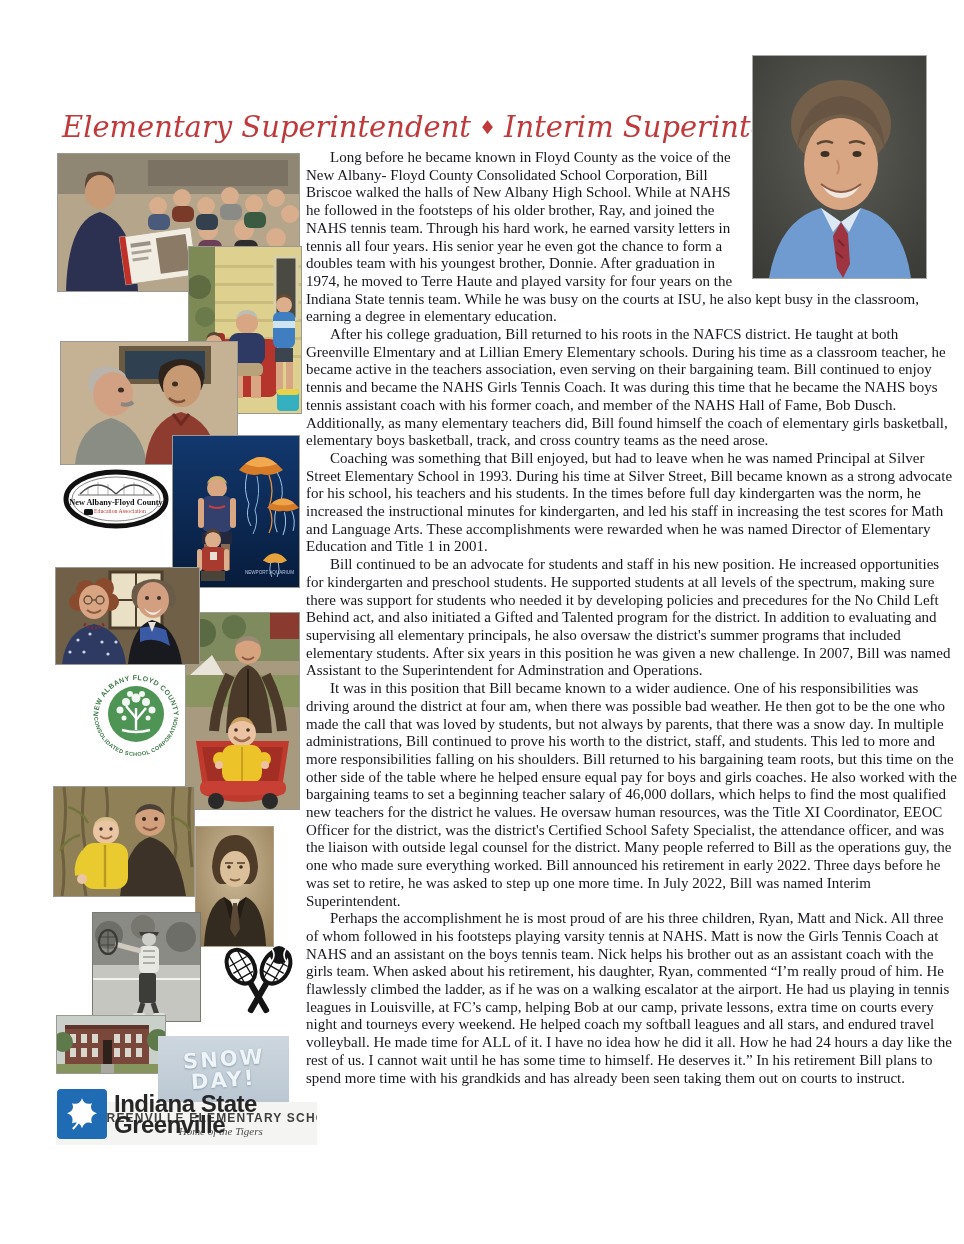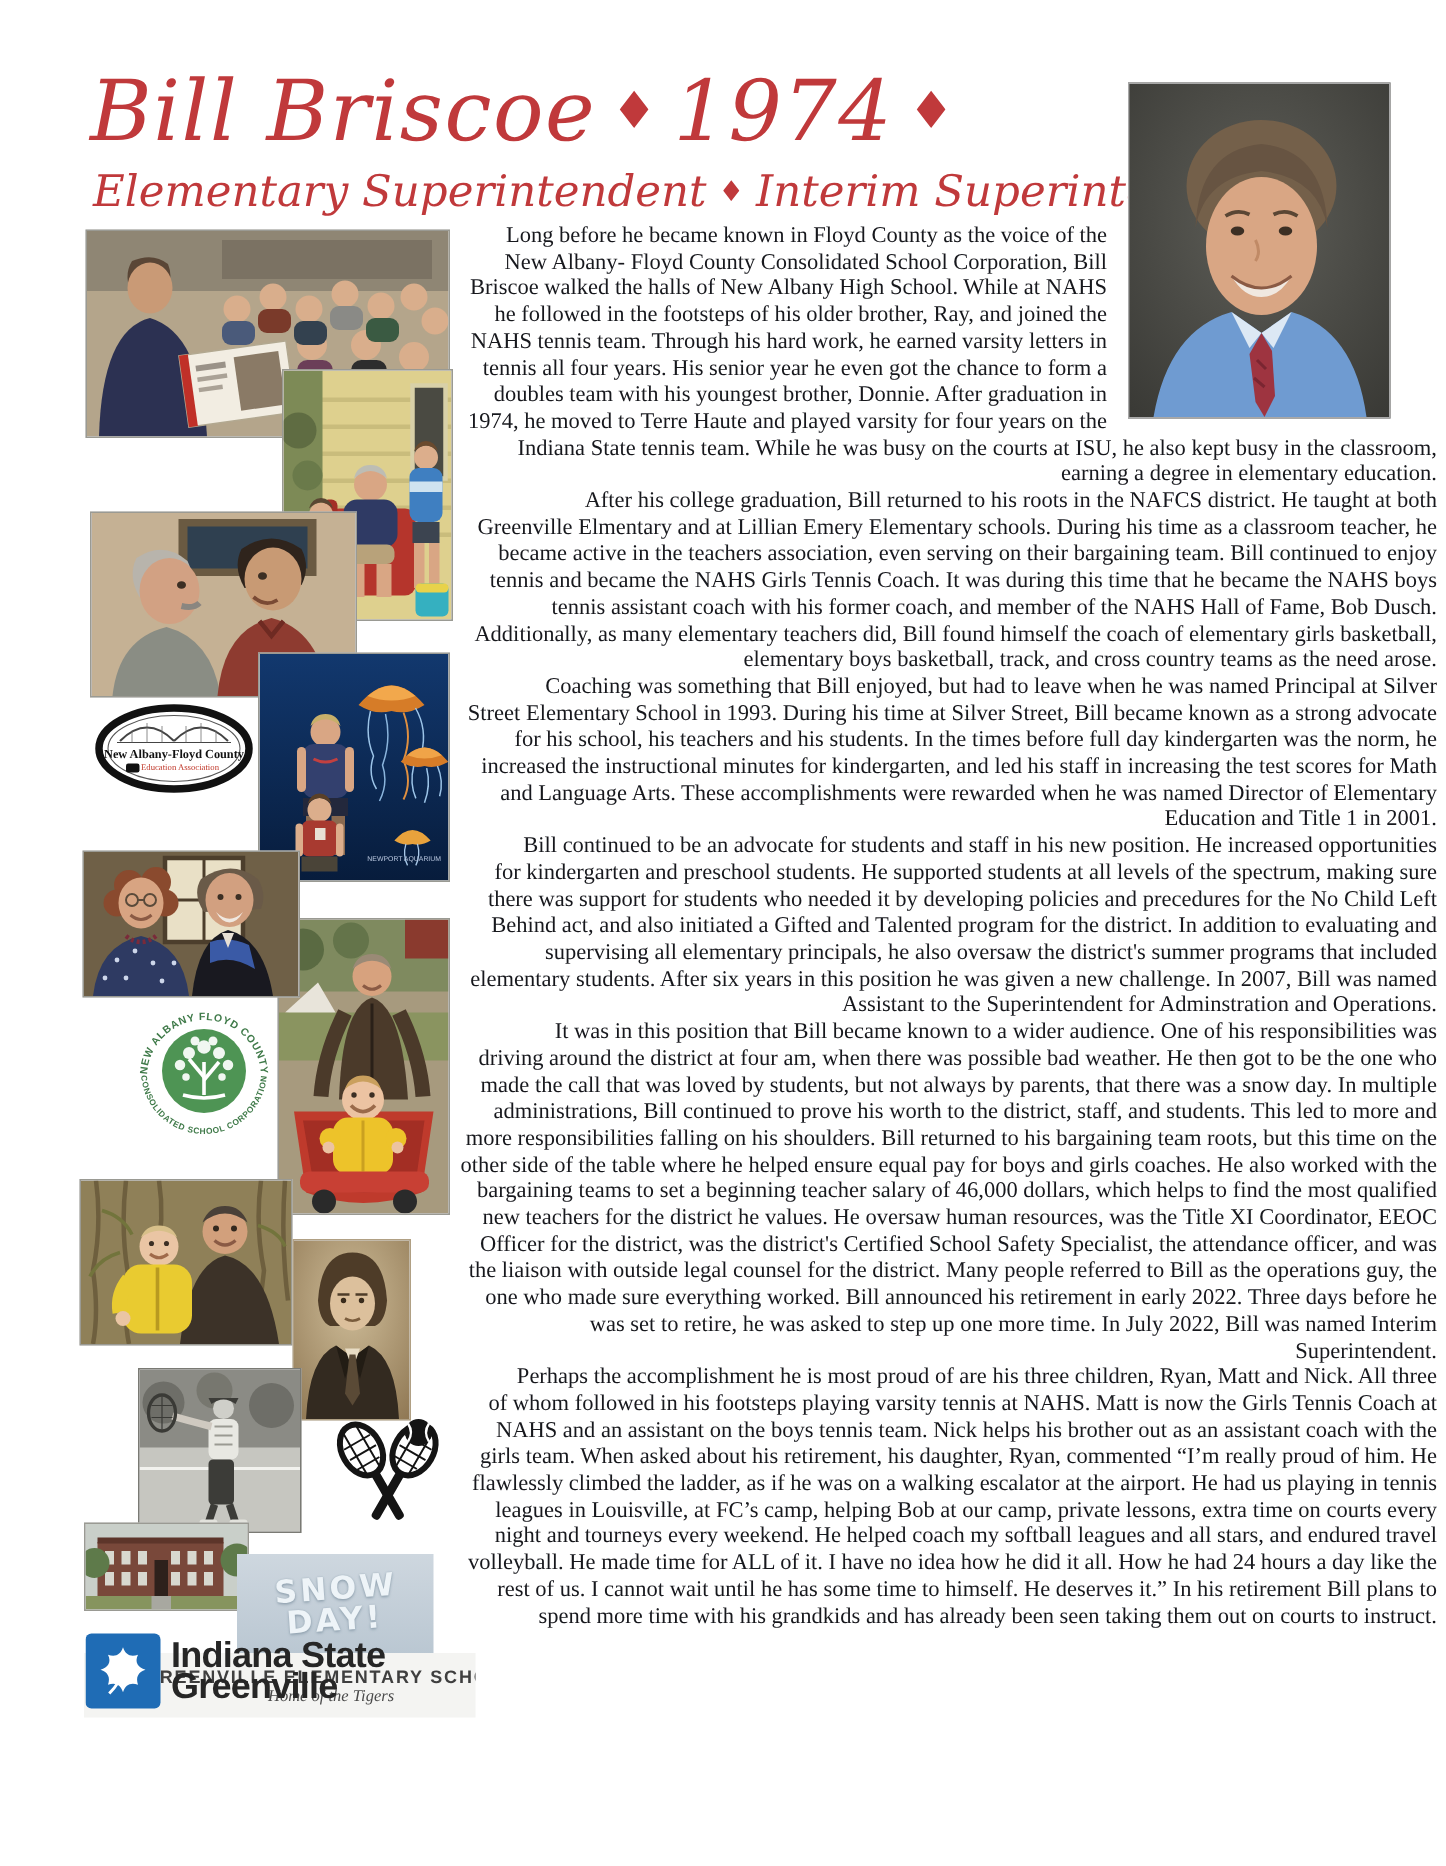--- a/index.html
+++ b/index.html
@@ -13,21 +13,21 @@
   .subtitle{position:absolute;left:62px;top:110px;white-space:nowrap;
             font-family:"DejaVu Serif",serif;font-style:italic;color:var(--accent,#c0393b);
             font-size:29px;line-height:34px;}
   .subtitle .dia{font-style:normal;font-size:19px;vertical-align:3px;padding:0 8px;}
   
   .portrait{position:absolute;left:752px;top:55px;width:173px;height:222px;
             border:1px solid #a8a8a8;background:#4a4a46;}
   .portrait svg{display:block;}
   
   .article{position:absolute;left:306px;top:149px;width:652px;
-           font-size:15px;line-height:17.7px;text-align:right;}
+           font-size:15px;line-height:17.7px;text-align:left;}
   .article p{margin:0;text-indent:24px;}
   .cutout{float:right;width:220px;height:130px;}
   
   .ph{position:absolute;overflow:hidden;background:#ddd;border:1px solid #9a9a93;}
   .ph svg{display:block;}
   .flat{border:none;background:transparent;}
   
   .snow{display:flex;flex-direction:column;align-items:center;justify-content:center;
         background:linear-gradient(180deg,#ced7df,#bac7d2);border:none;}
   .snow div{font-family:"DejaVu Sans",sans-serif;font-weight:900;font-size:21px;line-height:21px;
@@ -47,21 +47,20 @@
   .isu-tile{width:50px;height:50px;border-radius:4px;background:#1f6cb5;flex:0 0 auto;
             display:flex;align-items:center;justify-content:center;}
   .isu-text{font-family:"Liberation Sans",sans-serif;font-weight:700;font-size:24px;
             line-height:21px;color:#262626;letter-spacing:-0.5px;}
 </style>
 </head>
 <body>
 
 <div class="page">
 
-  <div class="title"><span>Bill Briscoe</span><span class="dia">♦</span><span>1974</span><span class="dia">♦</span></div>
 
   <div class="subtitle"><span>Elementary Superintendent</span><span class="dia">♦</span><span>Interim Superintendent</span></div>
 
   <div class="portrait">
     <svg width="173" height="222" viewBox="0 0 173 222">
       <defs>
         <radialGradient id="pbg" cx="50%" cy="40%" r="80%">
           <stop offset="0%" stop-color="#5e5e58"></stop>
             <stop offset="100%" stop-color="#383834"></stop>
         </radialGradient>

